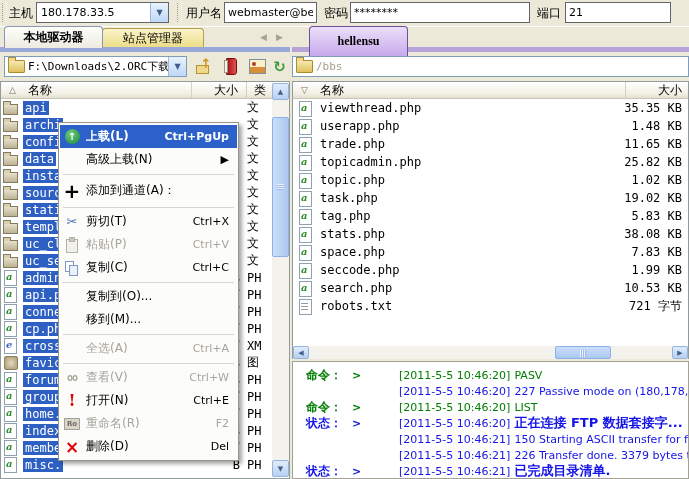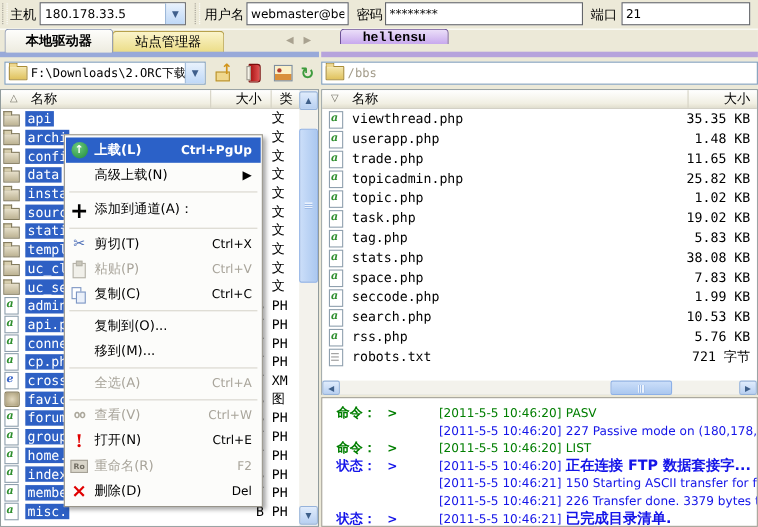--- a/index.html
+++ b/index.html
@@ -19,22 +19,22 @@
   .carrow{flex:0 0 17px;height:100%;background:linear-gradient(#E9F2FD,#BFD8F7);border-left:1px solid #9DB8D9;
           display:flex;align-items:center;justify-content:center;color:#3F5F8C;font-size:8px;cursor:default}
 
   
   .tab{position:absolute;box-sizing:border-box;display:flex;align-items:center;justify-content:center;
        border:1px solid #8A96B5;border-bottom:none;border-radius:4px 4px 0 0;white-space:pre;cursor:default}
   .tab-active{left:4px;top:26px;width:99px;height:22px;background:linear-gradient(#FEFEFC,#EDEBDF);
        font-weight:bold;z-index:2}
   .tab-idle{left:102px;top:28px;width:102px;height:20px;background:linear-gradient(#FBF4CB,#EBDC85);
        border-color:#B7A14B}
-  .tab-remote{left:309px;top:26px;width:99px;height:14px;background:linear-gradient(#EBDFF9,#C8A9ED);
-       border-color:#6C5196;font-weight:bold;font-family:Liberation Mono, monospace;z-index:2}
+  .tab-remote{left:309px;top:26px;width:99px;height:30px;background:linear-gradient(#EBDFF9,#C8A9ED);
+       border-color:#6C5196;font-weight:bold;font-family:Liberation Serif, serif;z-index:2}
   .tabarrow{position:absolute;top:32px;font-size:9px;color:#A9A290;cursor:default}
   .bar-l{position:absolute;left:0;top:47px;width:290px;height:5px;background:#98A9D9}
   .bar-r{position:absolute;left:292px;top:47px;width:397px;height:5px;background:#B6A3DC}
 
   
   .addr{position:absolute;top:56px;height:21px;box-sizing:border-box;border:1px solid #7F9DB9;background:#fff;
         display:flex;align-items:center;overflow:hidden}
   .minifolder{flex:0 0 15px;height:11px;margin:0 3px 0 3px;position:relative;background:linear-gradient(#F4E7AE,#E0C25E);
         border:1px solid #A98C35;border-radius:1px}
   .minifolder::before{content:"";position:absolute;left:-1px;top:-4px;width:6px;height:3px;background:#EED88F;
@@ -155,21 +155,21 @@
     <div class="combo" style="left:36px;width:133px">
       <span class="ctext">180.178.33.5</span>
       <span class="carrow">▼</span>
     </div>
     <div class="grip" style="left:177px"></div>
     <span class="tlabel" style="left:186px">用户名：</span>
     <input class="tinput" style="left: 224px; width: 93px;" value="webmaster@beijingn">
     <span class="tlabel" style="left:324px">密码：</span>
     <input class="tinput" style="left: 350px; width: 180px;" value="********">
     <span class="tlabel" style="left:537px">端口：</span>
-    <input class="tinput" style="left: 565px; width: 117px;" value="21">
+    <input class="tinput" style="left: 565px; width: 106px;" value="21">
   </div>
 
   <div class="tab tab-active">本地驱动器</div>
   <div class="tab tab-idle">站点管理器</div>
   <span class="tabarrow" style="left:260px">◀</span>
   <span class="tabarrow" style="left:276px">▶</span>
   <div class="tab tab-remote">hellensu</div>
   <div class="bar-l"></div>
   <div class="bar-r"></div>
 
@@ -443,25 +443,20 @@
           <span class="fname">seccode.php</span>
           <span class="fsize">1.99 KB</span>
         </div>
 
         <div class="rrow">
           <span class="fi php" style="margin-left:5px"></span>
           <span class="fname">search.php</span>
           <span class="fsize">10.53 KB</span>
         </div>
 
-        <div class="rrow">
-          <span class="fi php" style="margin-left:5px"></span>
-          <span class="fname">rss.php</span>
-          <span class="fsize">5.76 KB</span>
-        </div>
 
         <div class="rrow">
           <span class="fi txt" style="margin-left:5px"></span>
           <span class="fname">robots.txt</span>
           <span class="fsize">721 字节</span>
         </div>
       </div>
     <div class="hscroll">
       <div class="hbtn" style="left:0">◀</div>
       <div class="hthumb"></div>

